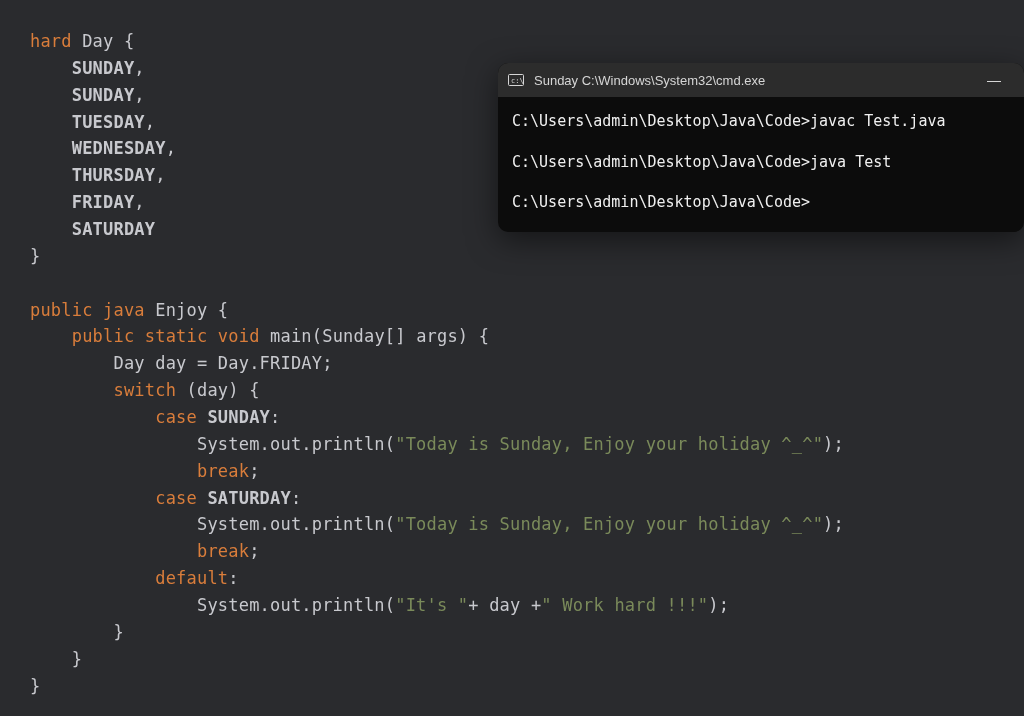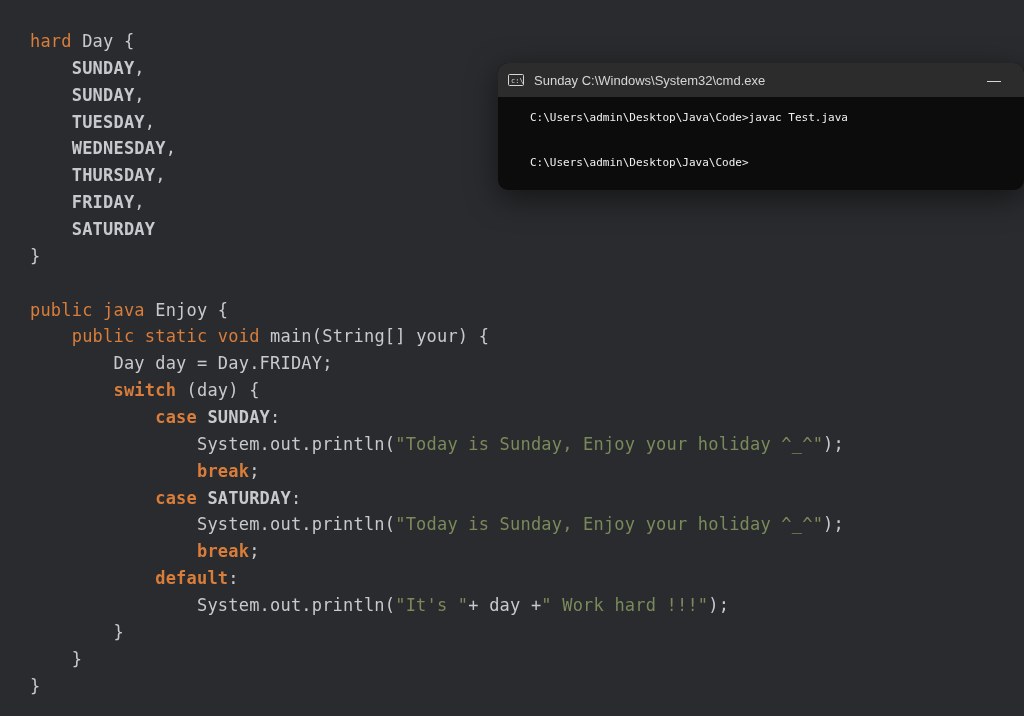--- a/index.html
+++ b/index.html
@@ -19,21 +19,21 @@
     width: 100%;
     height: 100%;
     padding: 28px 30px;
     box-sizing: border-box;
     color: #c8c9ce;
     line-height: 1.58;
     white-space: pre;
     letter-spacing: 0.2px;
   }
   .tok-kw     { color: #d97d3b; }     
-  .tok-ctl    { color: #d97d3b; font-weight: bold; }     
+  .tok-ctl    { color: #d97d3b; }     
   .tok-type   { color: #c8c9ce; }     
   .tok-ident  { color: #c8c9ce; }
   .tok-const  { color: #c8c9ce; font-weight: bold; }
   .tok-punc   { color: #c8c9ce; }
   .tok-func   { color: #c8c9ce; text-align: center; }
   .tok-str    { color: #7a8a5a; }
   .tok-brace  { color: #c8c9ce; }
 
   
   .terminal {
@@ -64,43 +64,43 @@
     justify-content: center;
   }
   .titlebar .title { flex: 1; }
   .titlebar .btn {
     width: 40px;
     text-align: center;
     color: #d6d6d6;
     font-size: 14px;
   }
   .terminal .body {
-    padding: 14px 14px 20px 32px;
+    padding: 14px 14px 20px 14px;
     color: #f0f0f0;
     font-family: "Consolas", monospace;
-    font-size: 11px;
+    font-size: 15px;
     line-height: 1.35;
     white-space: pre-wrap;
   }
 </style>
 </head>
 <body>
 
 <div class="editor"><span class="tok-kw">hard</span> <span class="tok-type">Day</span> <span class="tok-brace">{</span>
     <span class="tok-const">SUNDAY</span><span class="tok-punc">,</span>
     <span class="tok-const">SUNDAY</span><span class="tok-punc">,</span>
     <span class="tok-const">TUESDAY</span><span class="tok-punc">,</span>
     <span class="tok-const">WEDNESDAY</span><span class="tok-punc">,</span>
     <span class="tok-const">THURSDAY</span><span class="tok-punc">,</span>
     <span class="tok-const">FRIDAY</span><span class="tok-punc">,</span>
     <span class="tok-const">SATURDAY</span>
 <span class="tok-brace">}</span>
 
 <span class="tok-kw">public</span> <span class="tok-kw">java</span> <span class="tok-type">Enjoy</span> <span class="tok-brace">{</span>
-    <span class="tok-kw">public</span> <span class="tok-kw">static</span> <span class="tok-kw">void</span> <span class="tok-func">main</span><span class="tok-punc">(String[] your)</span> <span class="tok-brace">{</span>
+    <span class="tok-kw">public</span> <span class="tok-kw">static</span> <span class="tok-kw">void</span> <span class="tok-func">main</span><span class="tok-punc">(Sunday[] args)</span> <span class="tok-brace">{</span>
         <span class="tok-type">Day</span> <span class="tok-ident">day</span> <span class="tok-punc">=</span> <span class="tok-ident">Day.FRIDAY</span><span class="tok-punc">;</span>
         <span class="tok-ctl">switch</span> <span class="tok-punc">(day)</span> <span class="tok-brace">{</span>
             <span class="tok-ctl">case</span> <span class="tok-const">SUNDAY</span><span class="tok-punc">:</span>
                 <span class="tok-func">System.out.println</span><span class="tok-punc">(</span><span class="tok-str">"Today is Sunday, Enjoy your holiday ^_^"</span><span class="tok-punc">)</span><span class="tok-punc">;</span>
                 <span class="tok-ctl">break</span><span class="tok-punc">;</span>
             <span class="tok-ctl">case</span> <span class="tok-const">SATURDAY</span><span class="tok-punc">:</span>
                 <span class="tok-func">System.out.println</span><span class="tok-punc">(</span><span class="tok-str">"Today is Sunday, Enjoy your holiday ^_^"</span><span class="tok-punc">)</span><span class="tok-punc">;</span>
                 <span class="tok-ctl">break</span><span class="tok-punc">;</span>
             <span class="tok-ctl">default</span><span class="tok-punc">:</span>
                 <span class="tok-func">System.out.println</span><span class="tok-punc">(</span><span class="tok-str">"It's "</span><span class="tok-punc">+</span><span class="tok-ident"> day </span><span class="tok-punc">+</span><span class="tok-str">" Work hard !!!"</span><span class="tok-punc">)</span><span class="tok-punc">;</span>
@@ -113,15 +113,15 @@
     <span class="cmd-icon">
       <svg width="16" height="12" viewBox="0 0 16 12">
         <rect x="0.5" y="0.5" width="15" height="11" rx="1" fill="none" stroke="#d6d6d6" stroke-width="1"></rect>
         <text x="3" y="8.5" font-size="7" fill="#d6d6d6" font-family="monospace">c:\</text>
       </svg>
     </span>
     <span class="title">Sunday C:\Windows\System32\cmd.exe</span>
     <span class="btn">—</span>
   </div>
   <div class="body"><div>C:\Users\admin\Desktop\Java\Code&gt;javac Test.java</div>
-
+<div>C:\Users\admin\Desktop\Java\Code&gt;java Test</div>
 <div>C:\Users\admin\Desktop\Java\Code&gt;</div></div>
 </div>
 
 </body></html>

